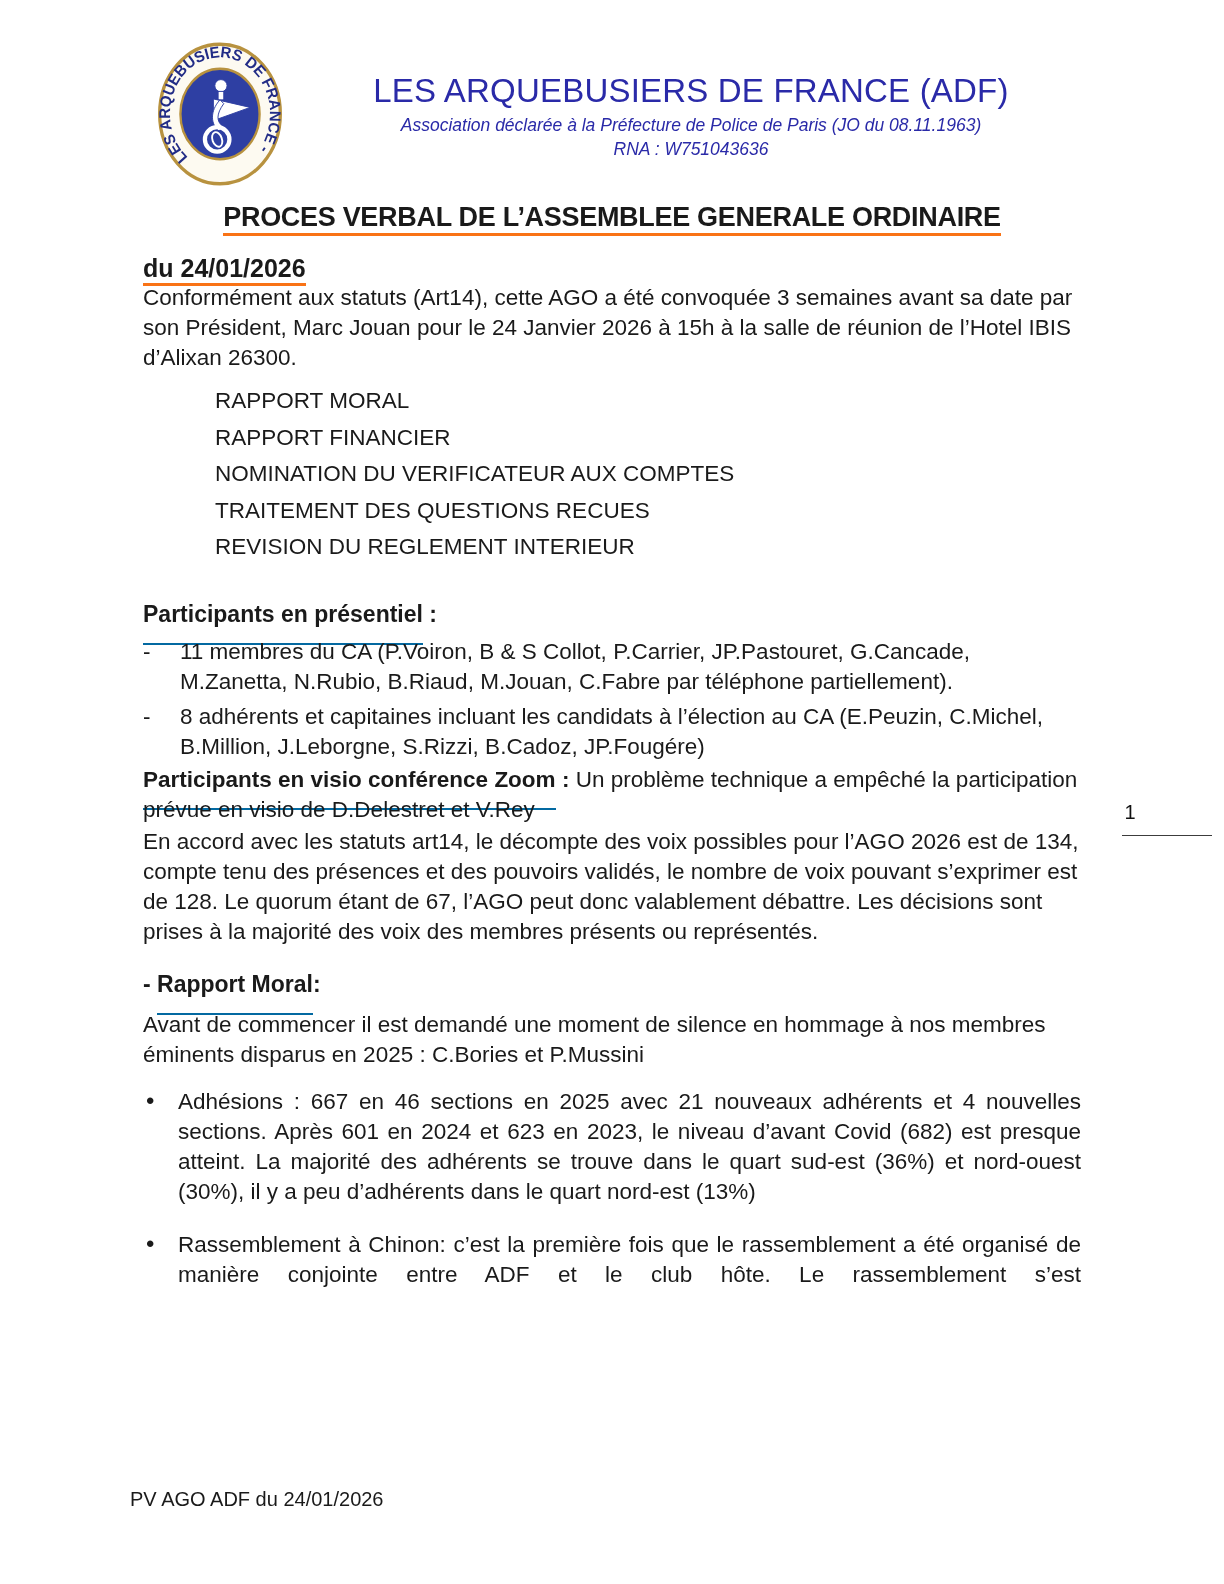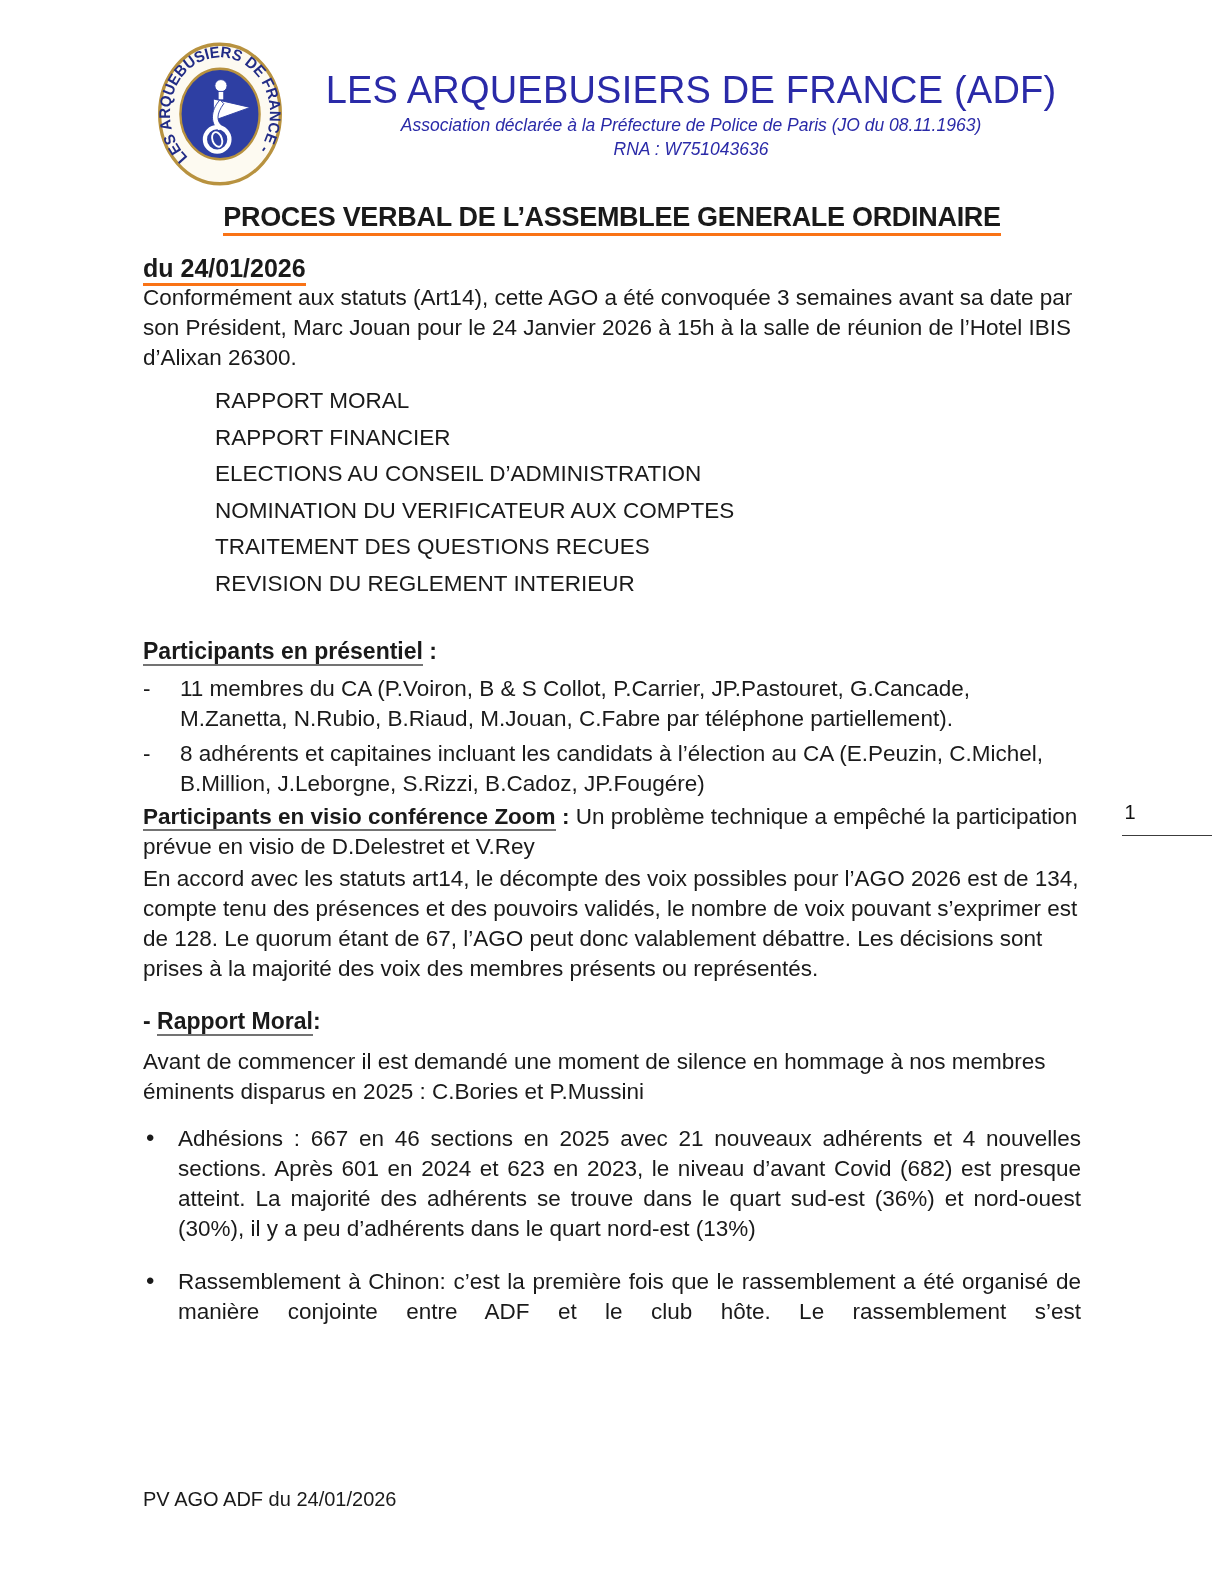--- a/index.html
+++ b/index.html
@@ -33,21 +33,21 @@
   }
   .letterhead {
     position: absolute;
     left: 310px;
     top: 74px;
     width: 762px;
     text-align: center;
     color: #2a2aa8;
   }
   .org-name {
-    font-size: 38px;
+    font-size: 33px;
     line-height: 33px;
     letter-spacing: 0.2px;
     white-space: nowrap;
   }
   .org-sub {
     font-size: 17.5px;
     line-height: 21px;
     font-style: italic;
     margin-top: 8px;
     white-space: nowrap;
@@ -72,21 +72,21 @@
     text-align: center;
   }
   .subtitle {
     margin: 19px 0 0;
     font-size: 25px;
     line-height: 30px;
     font-weight: 700;
     text-align: left;
   }
   .u  { border-bottom: 3px solid #f97316; padding-bottom: 1px; }
-  .u2 { border-bottom: 2px solid #737373; padding-bottom: 0;  }
+  .u2 { border-bottom: 2px solid #0369a1; padding-bottom: 16px;  }
   .b  { font-weight: 700; }
 
   .intro { margin: 15px 0 0; }
 
   .agenda {
     list-style: none;
     margin: 10px 0 0;
     padding: 0 0 0 72px;
   }
   .agenda li { line-height: 36.6px; }
@@ -143,21 +143,21 @@
   .pagenum-line {
     position: absolute;
     left: 1122px;
     top: 835px;
     width: 90px;
     height: 0;
     border-top: 1.6px solid #3c3c3c;
   }
   .footer {
     position: absolute;
-    left: 143px;
+    left: 130px;
     top: 1488px;
     font-size: 20px;
     color: #1a1a1a;
   }
 </style>
 </head>
 <body>
 
 <div class="page">
 
@@ -192,21 +192,20 @@
 
     <h2 class="subtitle">
       <span class="u">du 24/01/2026</span>
     </h2>
 
     <p class="para intro">Conformément aux statuts (Art14), cette AGO a été convoquée 3 semaines avant sa date par son Président, Marc Jouan  pour le 24 Janvier 2026 à 15h à la salle de réunion de l’Hotel IBIS d’Alixan 26300.</p>
 
     <ul class="agenda">
       <li>RAPPORT MORAL</li>
       <li>RAPPORT FINANCIER</li>
-      <li>ELECTIONS AU CONSEIL D’ADMINISTRATION</li>
       <li>NOMINATION DU VERIFICATEUR AUX COMPTES</li>
       <li>TRAITEMENT DES QUESTIONS RECUES</li>
       <li>REVISION DU REGLEMENT INTERIEUR</li>
     </ul>
 
     <h3 class="sec-heading">
       <span class="u2">Participants en présentiel</span><span> :</span>
     </h3>
 
     <div class="dash-item">

